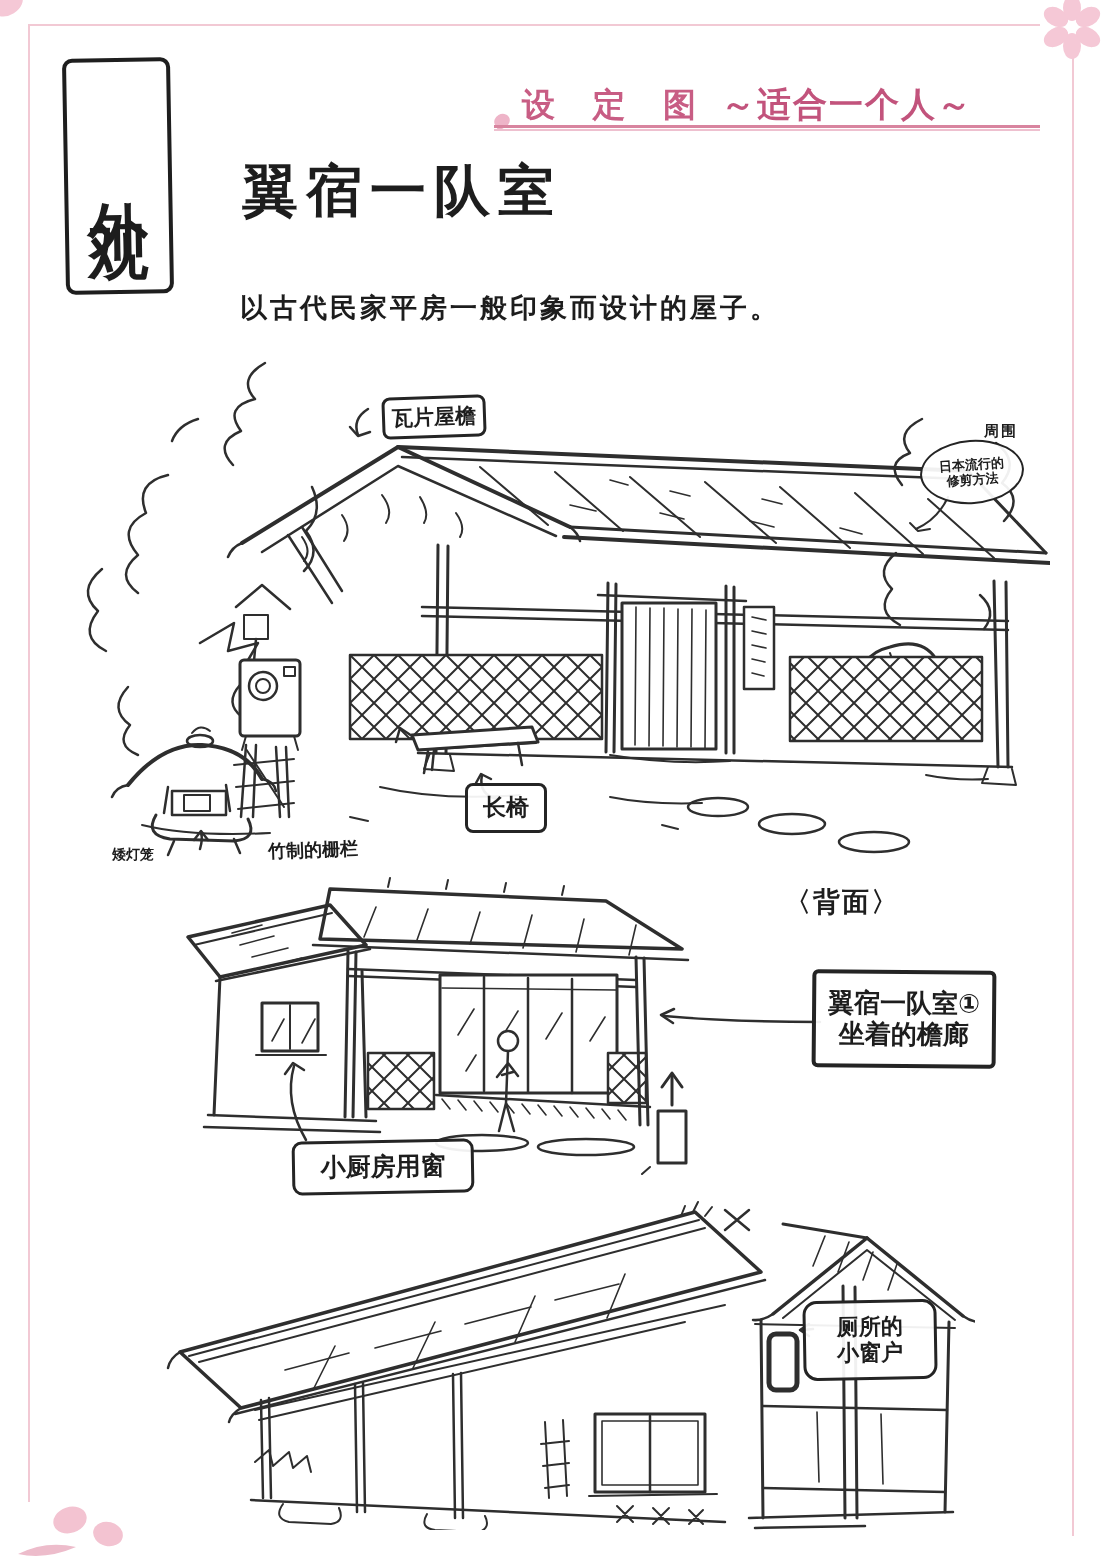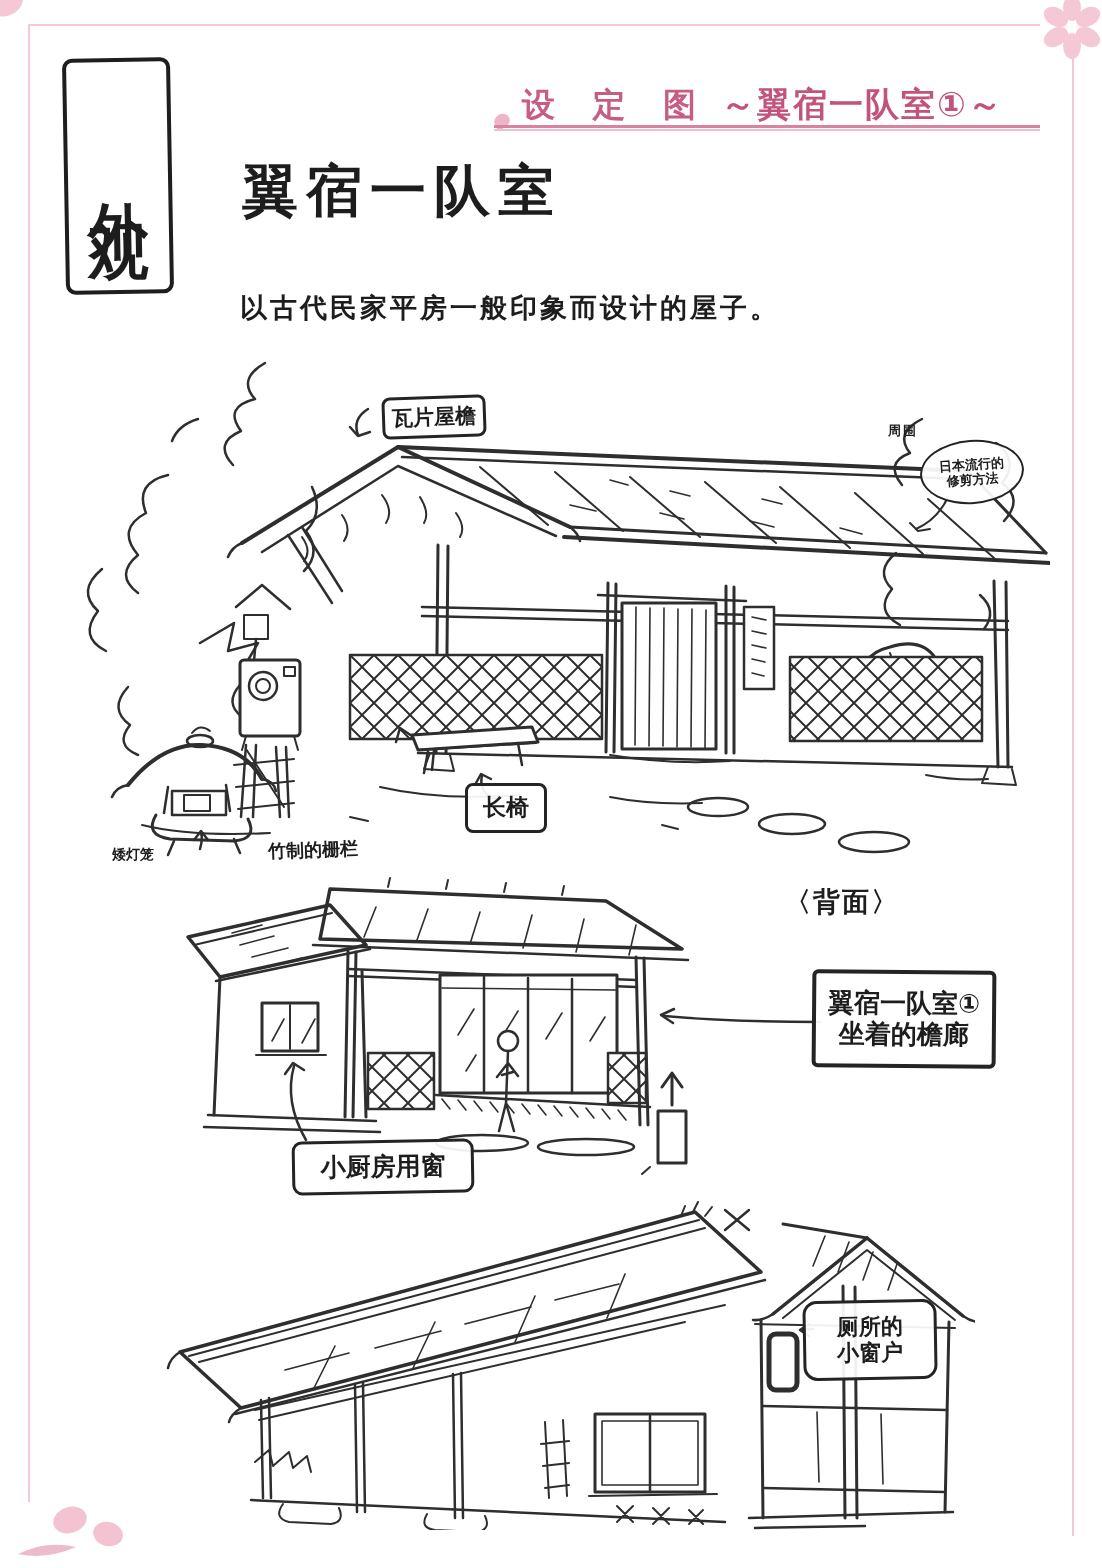--- a/index.html
+++ b/index.html
@@ -27,21 +27,21 @@
     display:flex;align-items:center;justify-content:center;background:#fff;}
   .side-tag span{writing-mode:vertical-rl;text-orientation:upright;font-size:60px;
     font-weight:bold;letter-spacing:22px;line-height:1;}
   .page-title{position:absolute;left:242px;top:154px;font-size:56px;font-weight:bold;letter-spacing:8px;}
   .page-desc{position:absolute;left:240px;top:290px;font-size:27px;font-weight:bold;letter-spacing:3px;}
   .hand-box{position:absolute;border:3px solid #242424;border-radius:8px;background:rgba(255,255,255,.93);
     display:flex;flex-direction:column;align-items:center;justify-content:center;
     font-weight:bold;line-height:1.18;text-align:center;}
   .hand-text{position:absolute;font-weight:bold;white-space:nowrap;}
   .roof-label{left:382px;top:396px;width:98px;height:36px;font-size:21px;transform:rotate(-2deg);}
-  .surroundings{left:888px;top:422px;font-size:13px;letter-spacing:2px;}
+  .surroundings{left:984px;top:422px;font-size:15px;letter-spacing:2px;}
   .bubble{left:920px;top:440px;width:100px;height:60px;border-radius:50%;border-width:2px;
     font-size:13px;transform:rotate(-4deg);}
   .bench-label{left:465px;top:783px;width:76px;height:44px;font-size:23px;border-radius:8px;}
   .lantern-label{left:112px;top:846px;font-size:14px;}
   .fence-label{left:268px;top:838px;font-size:18px;transform:rotate(-2deg);}
   .back-caption{left:784px;top:884px;font-size:27px;letter-spacing:2px;text-align:right;}
   .veranda-label{left:812px;top:970px;width:176px;height:90px;font-size:26px;border-width:4px;border-radius:6px;transform:rotate(.5deg);}
   .kitchen-label{left:292px;top:1140px;width:176px;height:48px;font-size:25px;border-radius:10px;transform:rotate(-1deg);}
   .toilet-label{left:803px;top:1300px;width:128px;height:74px;font-size:22px;border-radius:14px;transform:rotate(-1deg);}
   
@@ -83,21 +83,21 @@
     <g fill="#f3c3d1">
       <ellipse cx="62" cy="28" rx="17" ry="13" transform="rotate(-18 62 28)"></ellipse>
       <ellipse cx="100" cy="42" rx="15" ry="12" transform="rotate(14 100 42)"></ellipse>
       <path d="M10,62 q28,-14 58,-7 q-30,13 -58,7 z" fill="#edbccb"></path>
     </g>
   </svg>
 
   <div class="header">
     <span class="petal"></span>
     <span class="t1">设 定 图</span>
-    <span class="t2">～翼宿一队室①～</span>
+    <span class="t2">～适合一个人～</span>
   </div>
   <div class="underline1"></div>
   <div class="underline2"></div>
 
   <div class="side-tag">
     <span>外观</span>
   </div>
 
   <div class="hand-text page-desc">以古代民家平房一般印象而设计的屋子。</div>
   <div class="hand-text page-title">翼宿一队室</div>

